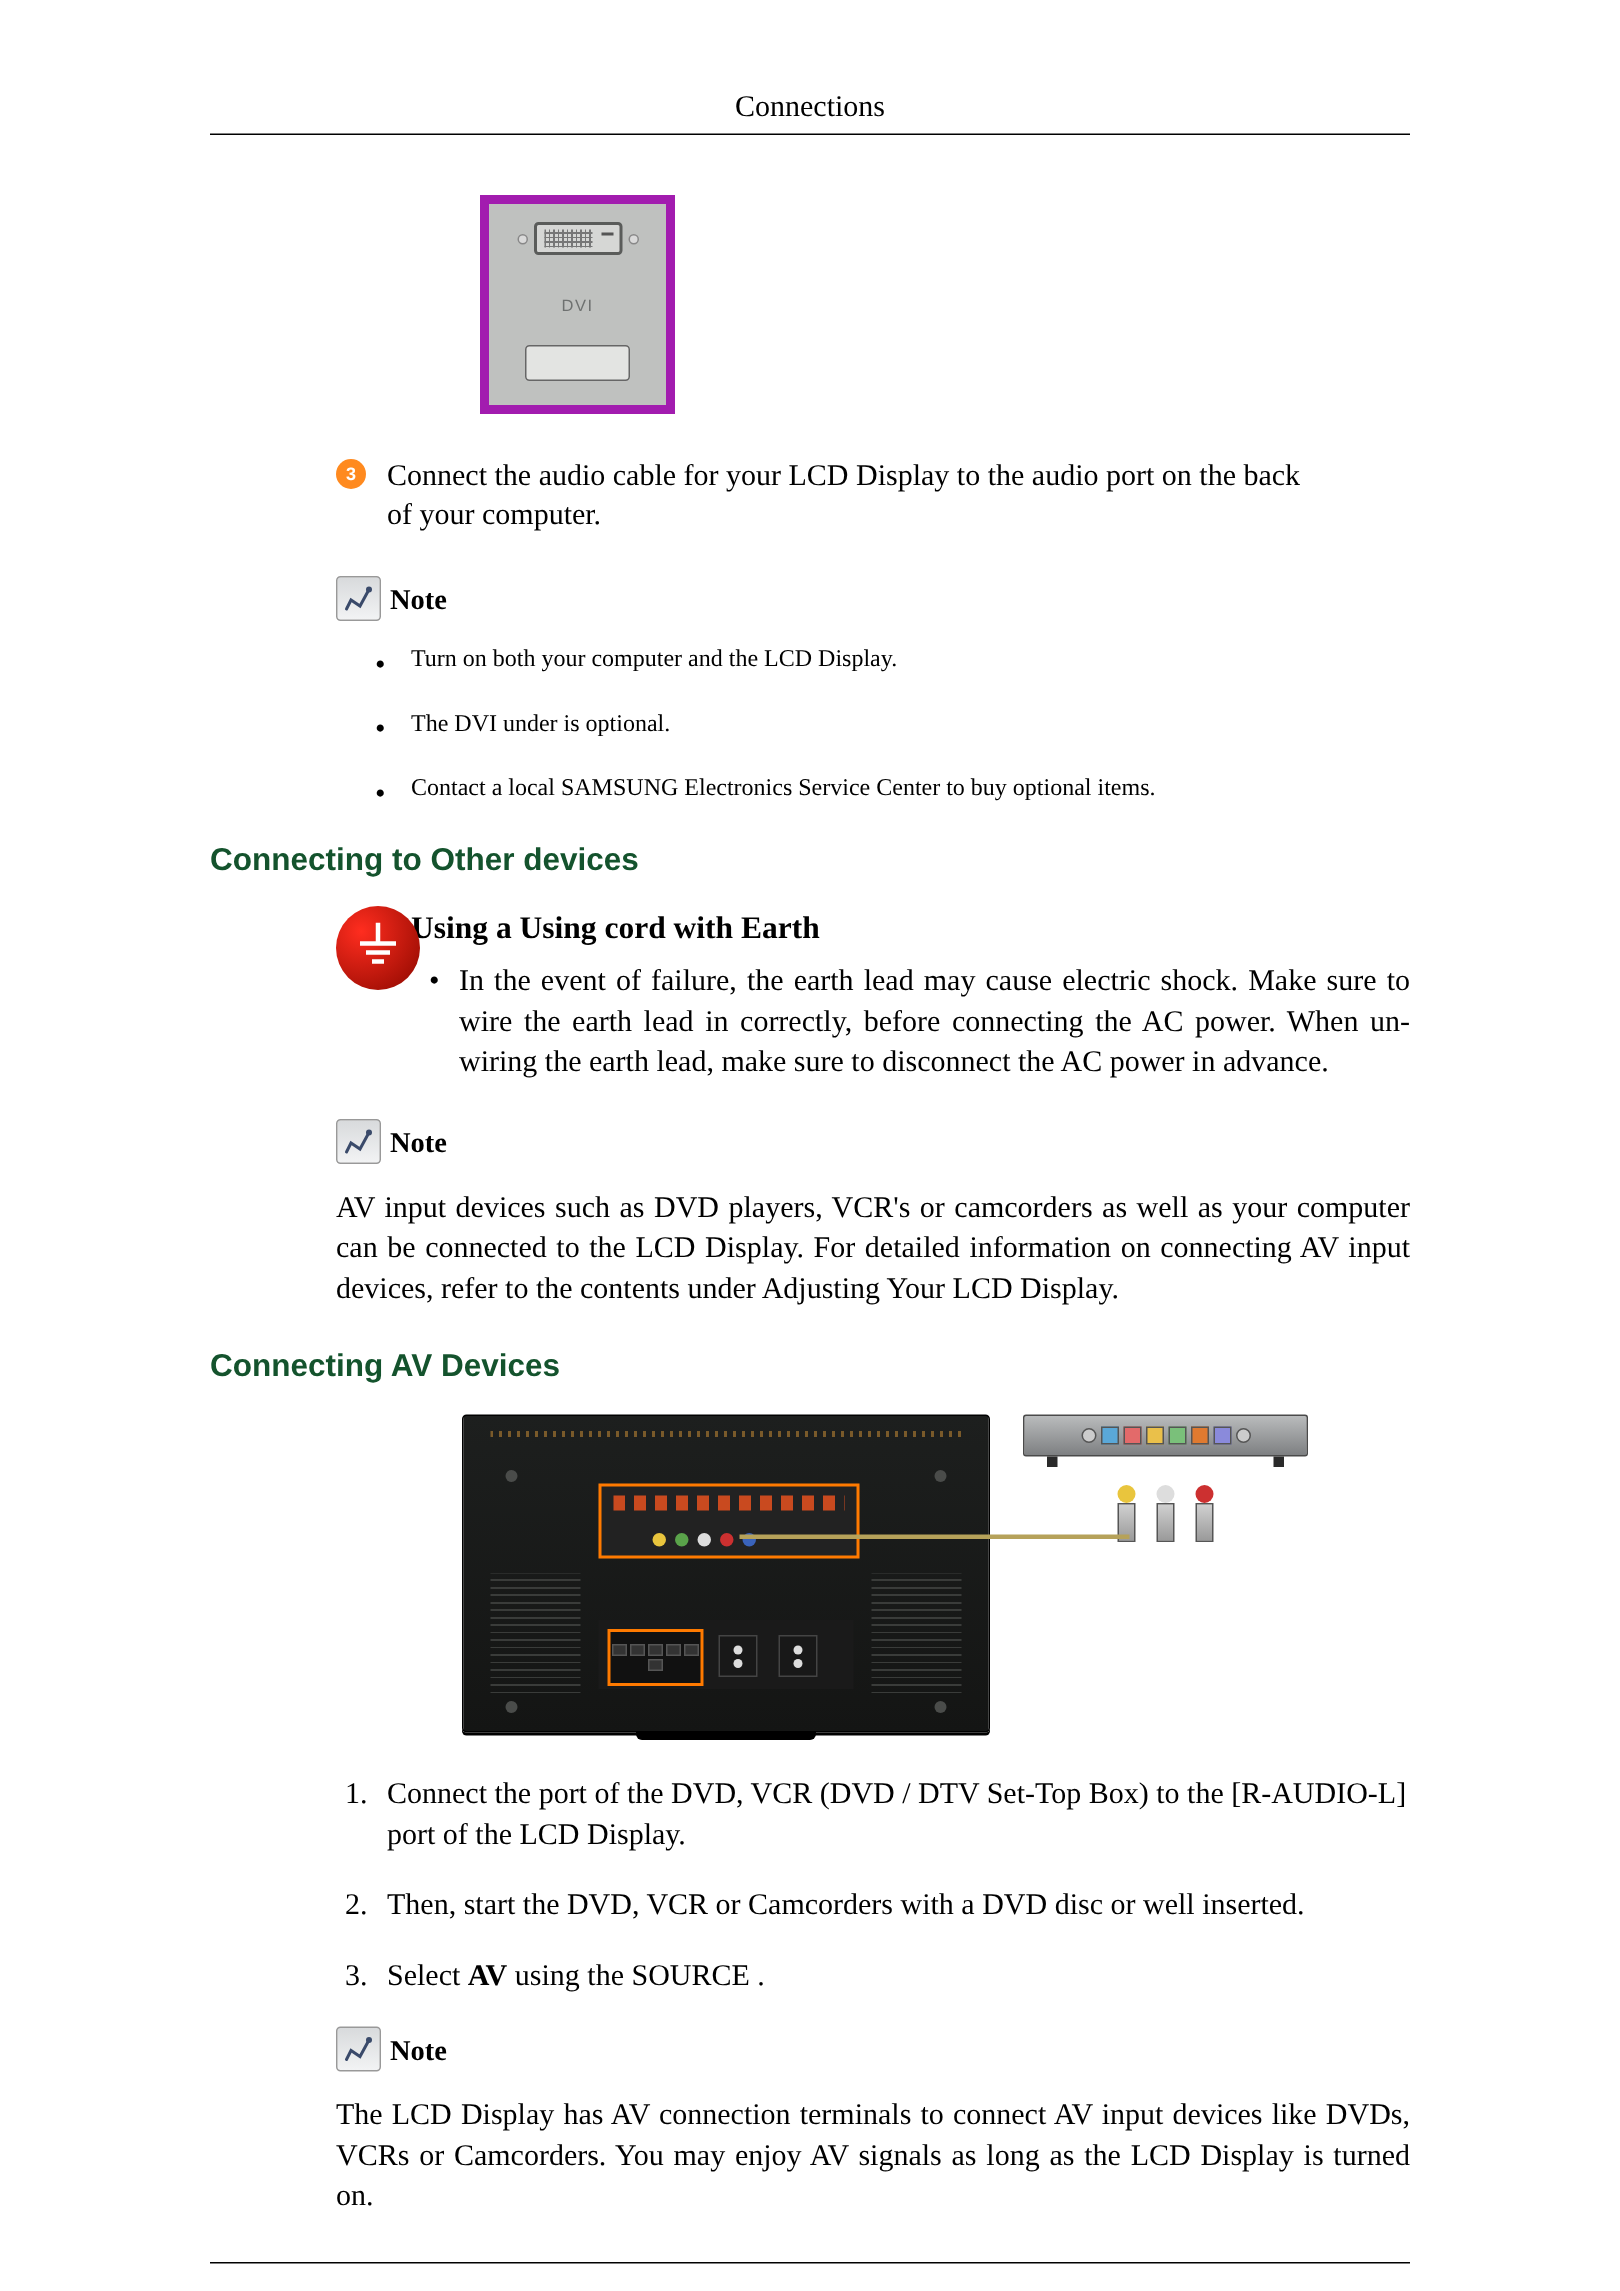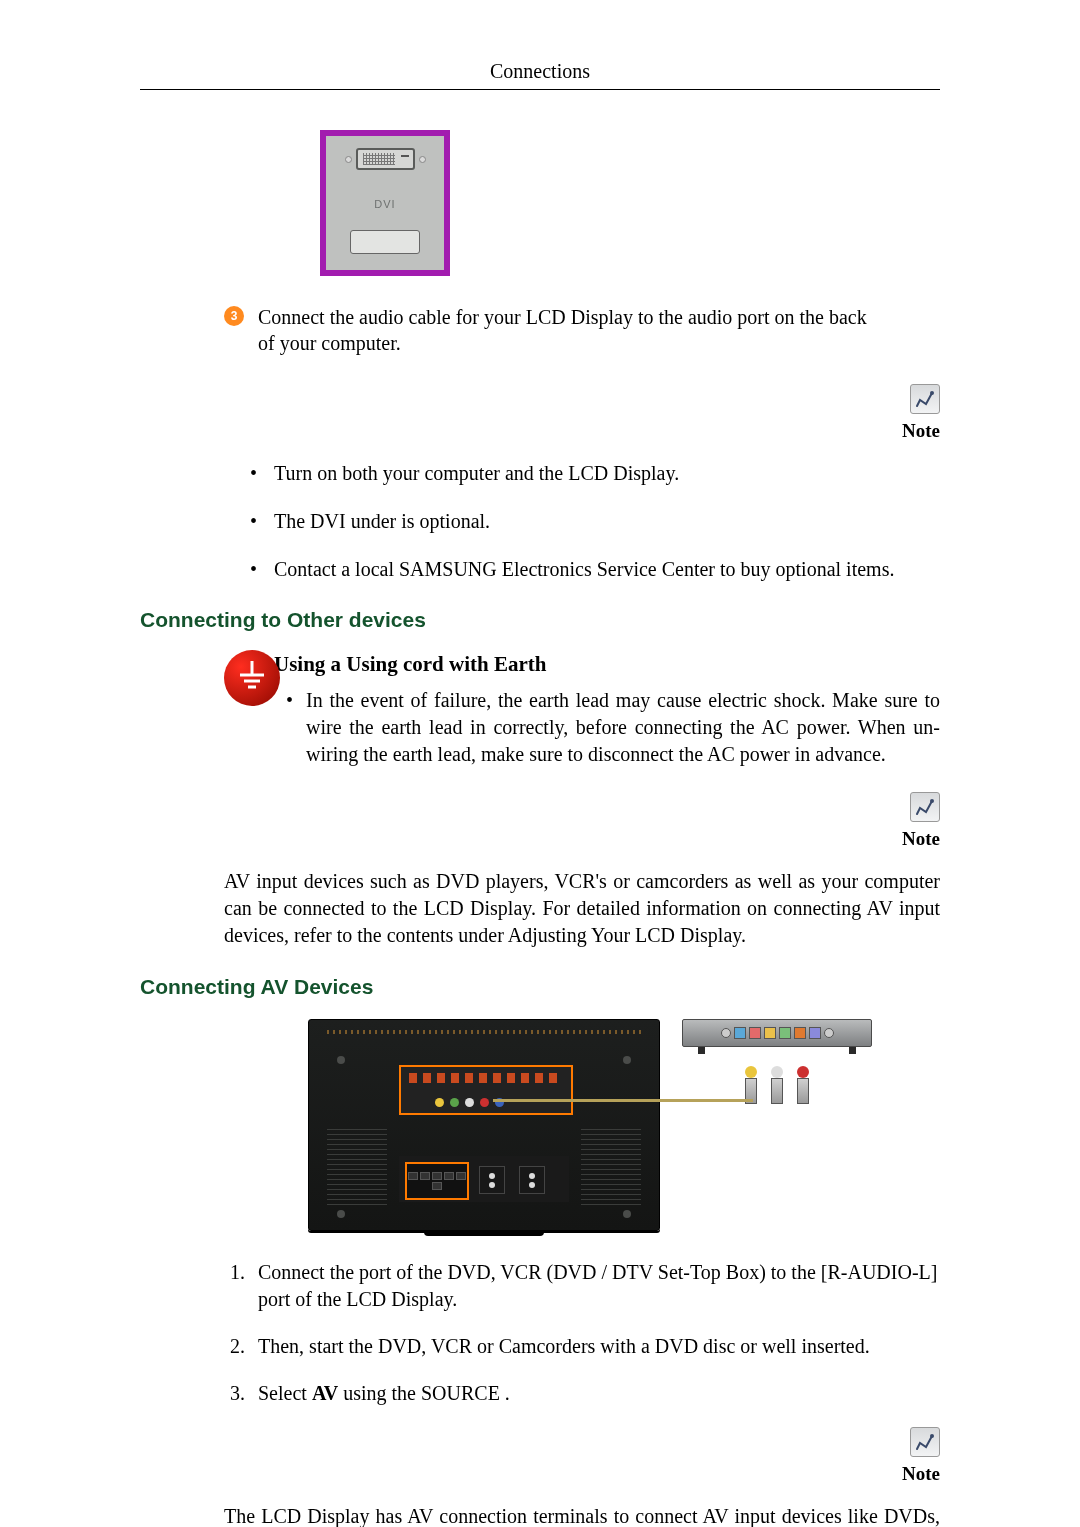--- a/index.html
+++ b/index.html
@@ -117,21 +117,20 @@
     max-width: 620px;
   }
 
   .note-row {
     display: flex;
     align-items: flex-end;
     gap: 6px;
     margin-left: 84px;
     margin-bottom: 16px;
     margin-top: 6px;
-    flex-direction: column;
   }
   .note-icon {
     width: 28px; height: 28px;
     border: 1px solid #999;
     border-radius: 3px;
     background: linear-gradient(180deg,#d8dadc,#f2f3f4);
     position: relative;
   }
   .note-icon svg { position:absolute; left:3px; top:3px; }
   .note-label {
@@ -140,21 +139,21 @@
     font-size: 19px;
     padding-bottom: 2px;
   }
 
   ul.bullets {
     margin: 0 0 26px 110px;
     padding: 0;
     list-style: none;
   }
   ul.bullets li {
-    font-size: 20px;
+    font-size: 16px;
     line-height: 1.3;
     margin-bottom: 22px;
     position: relative;
     padding-left: 24px;
   }
   ul.bullets li::before {
     content: '\2022';
     position: absolute;
     left: 0;
     top: 0;

